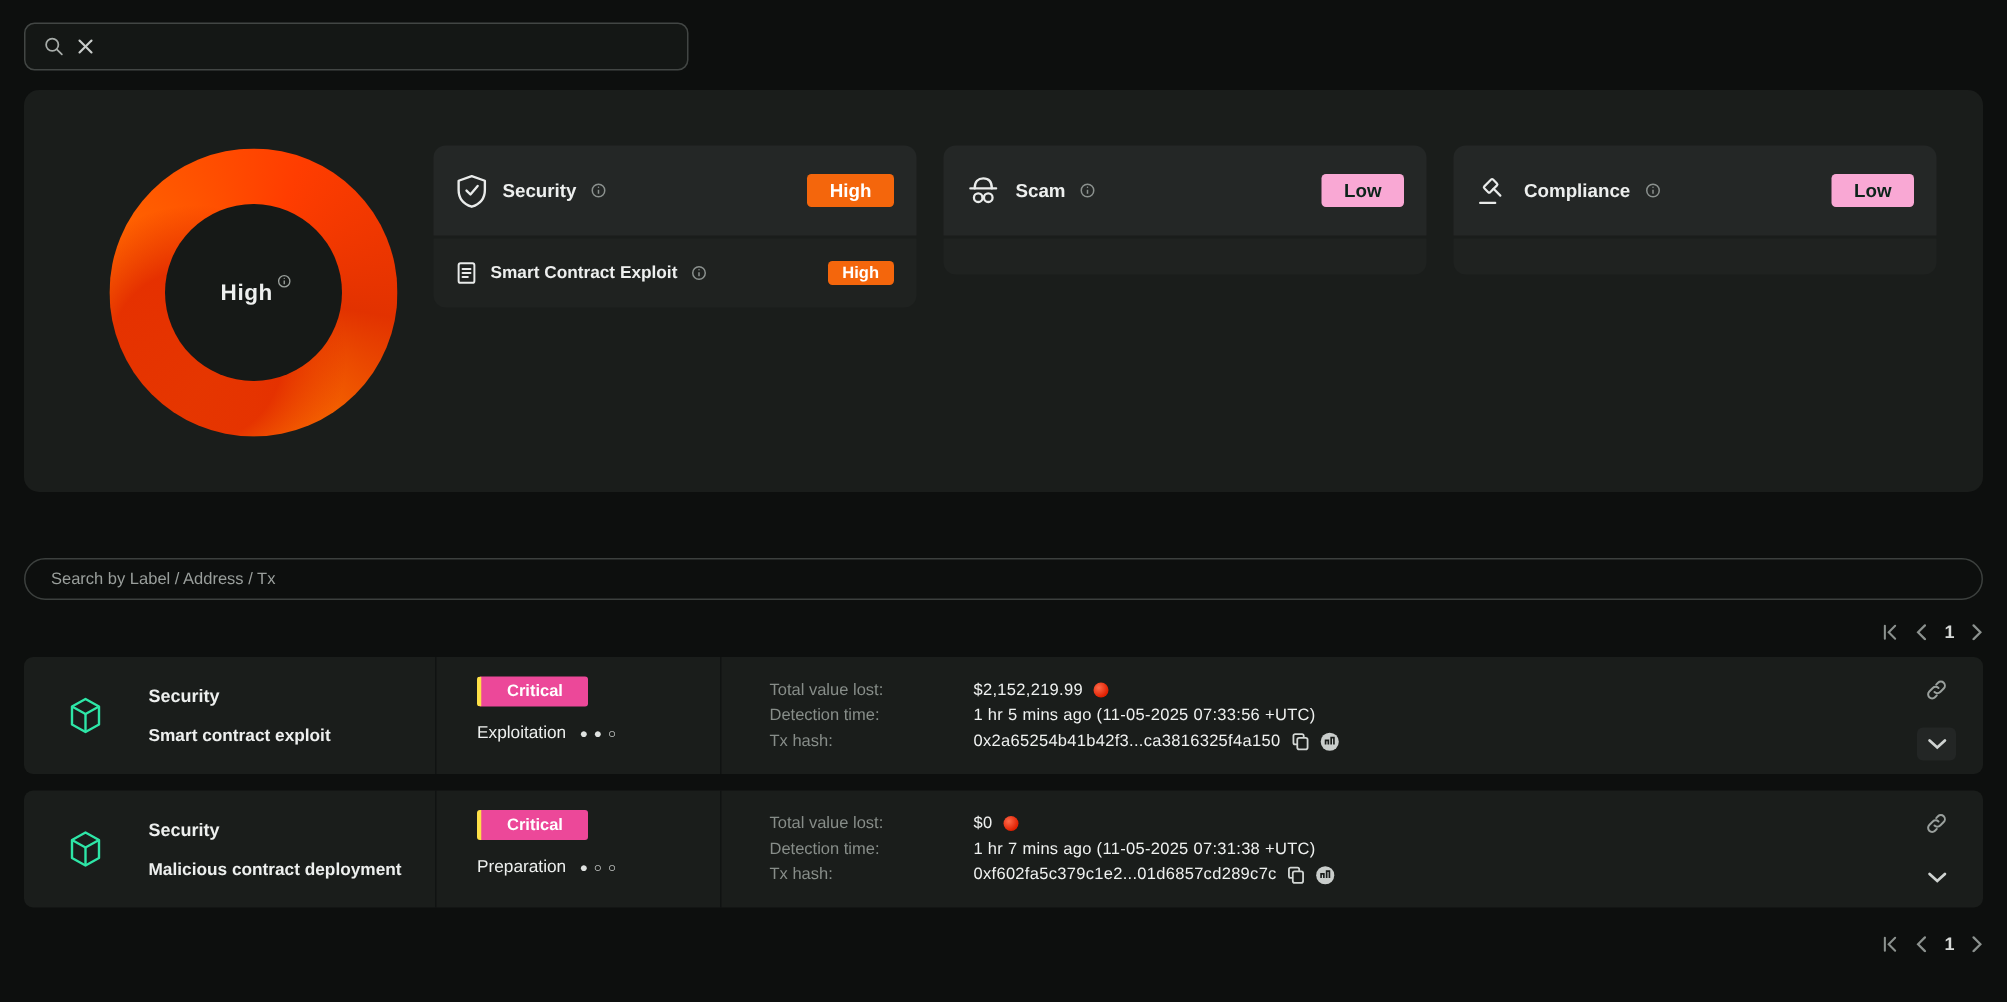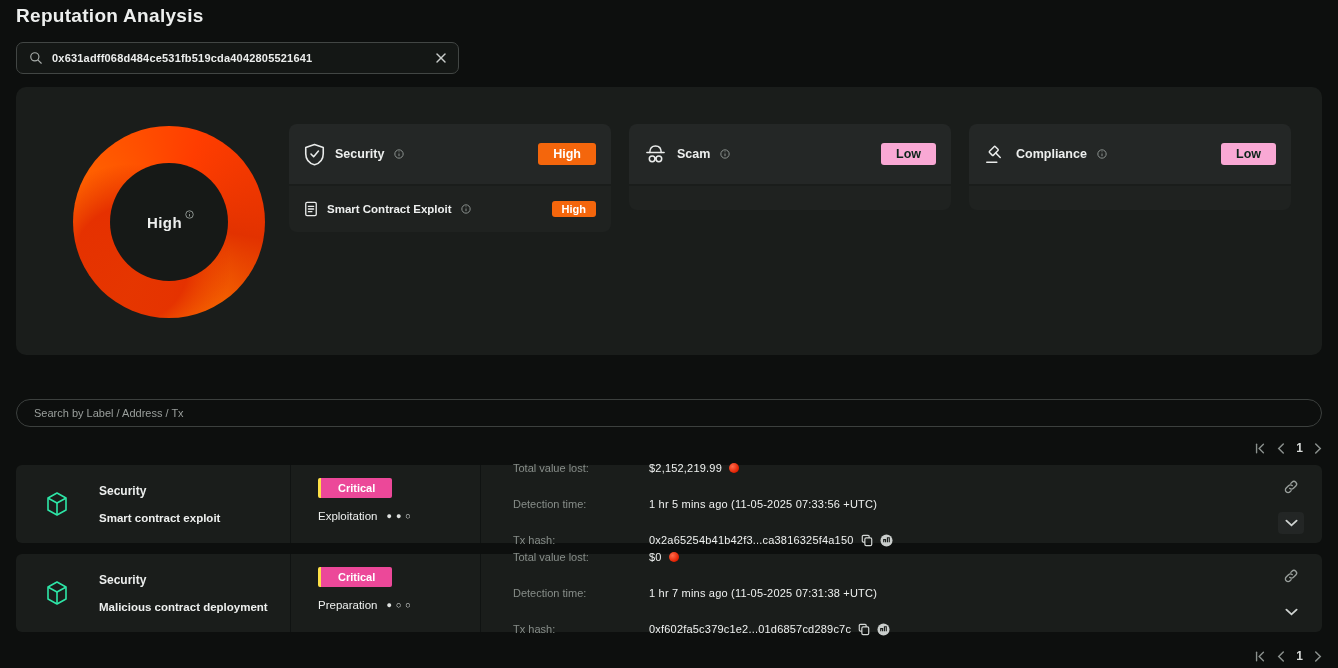--- a/index.html
+++ b/index.html
@@ -49,46 +49,44 @@
   .alert-row+.alert-row{margin-top:11px}
   .al-left{width:274px;display:flex;align-items:center;gap:30px;padding-left:29px}
   .al-titles{display:flex;flex-direction:column;gap:14px}
   .al-cat{font-size:12px;font-weight:600}
   .al-type{font-size:11.5px;font-weight:600}
   .al-mid{width:190px;border-left:1px solid #101312;padding:13px 0 0 27px}
   .crit-badge{display:inline-block;background:#ec4899;border-left:3px solid #fde047;color:#fff;font-size:11px;font-weight:700;padding:4px 17px;border-radius:2px}
   .phase-line{margin-top:12px;display:flex;align-items:center;gap:9px}
   .phase{font-size:11.5px;font-weight:400}
   .dots{font-size:9px;letter-spacing:4px;color:#dfe2e0}
-  .al-details{flex:1;border-left:1px solid #101312;display:flex;flex-direction:column;justify-content:center;gap:24px;padding-left:32px}
+  .al-details{flex:1;border-left:1px solid #101312;display:flex;flex-direction:column;justify-content:center;gap:5px;padding-left:32px}
   .kv{display:flex;align-items:center;font-size:11px}
   .kv .k{width:136px;color:#878d89}
   .kv .v{display:flex;align-items:center;gap:7px;font-weight:400;color:#eff1f0;letter-spacing:.2px}
   .red-dot{width:10px;height:10px;border-radius:50%;background:radial-gradient(circle at 35% 35%,#ff6a4a,#e01f00 70%)}
   .v-icn{display:flex;align-items:center;cursor:pointer}
   .al-actions{width:62px;margin-left:auto;display:flex;flex-direction:column;align-items:center;justify-content:space-between;padding:14px 0 9px}
   .link-btn{display:flex;cursor:pointer}
   .chev-box{width:26px;height:22px;border-radius:4px;background:#232625;display:flex;align-items:center;justify-content:center;cursor:pointer}
 </style>
 </head>
 <body>
 
 <div class="page">
 
-  <h1 class="title">Reputation Analysis</h1>
 
   <div class="topbar">
     <div class="search-box">
       <span style="display:flex">
         <svg width="14" height="14" viewBox="0 0 24 24" fill="none" stroke="#a7aca9" stroke-width="2" stroke-linecap="round">
             <circle cx="10" cy="10" r="7"></circle>
             <line x1="15.5" y1="15.5" x2="21" y2="21"></line>
           </svg>
       </span>
-      <input spellcheck="false" value="0x631adff068d484ce531fb519cda4042805521641" style="">
       <span class="clear-btn">
         <svg width="10" height="10" viewBox="0 0 10 10" fill="none" stroke="#c9cdcb" stroke-width="1.4" stroke-linecap="round">
             <line x1="1" y1="1" x2="9" y2="9"></line>
             <line x1="9" y1="1" x2="1" y2="9"></line>
           </svg>
       </span>
     </div>
   </div>
 
   <section class="summary-card">

